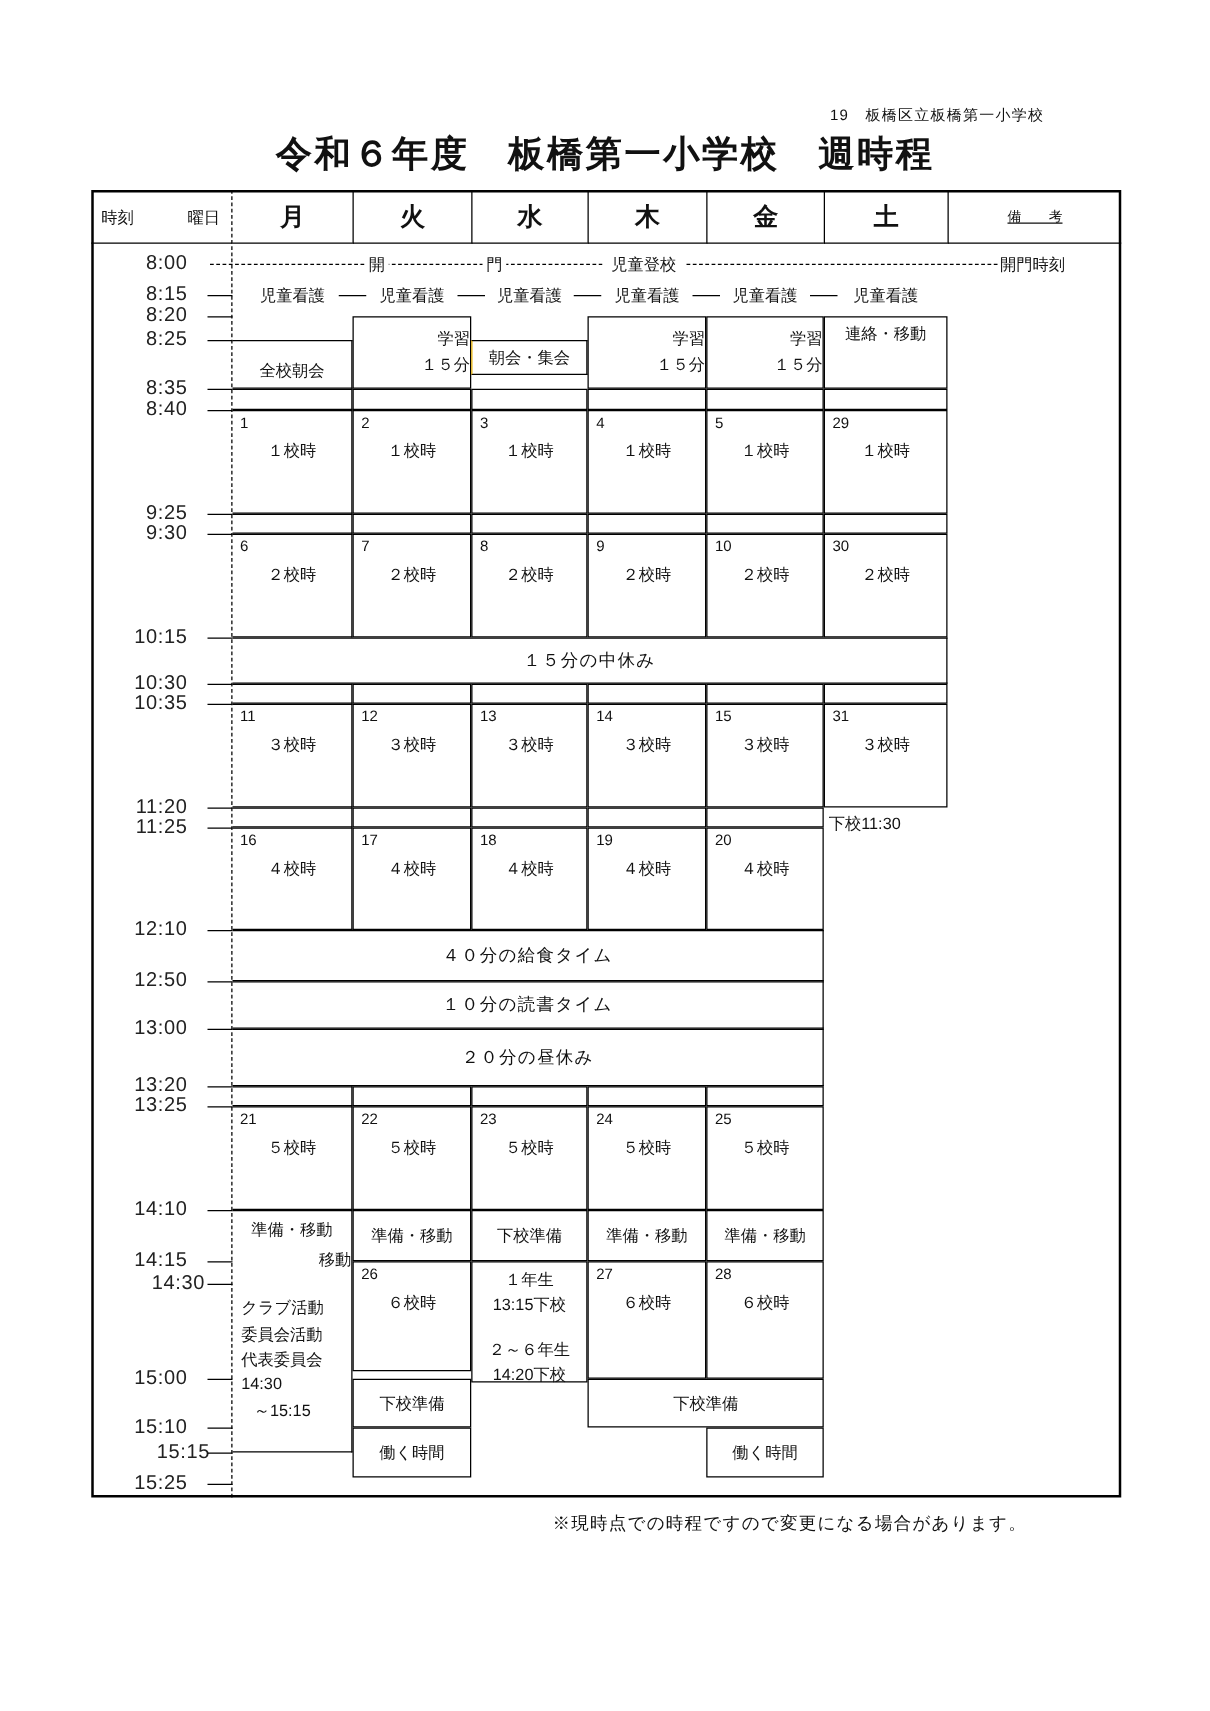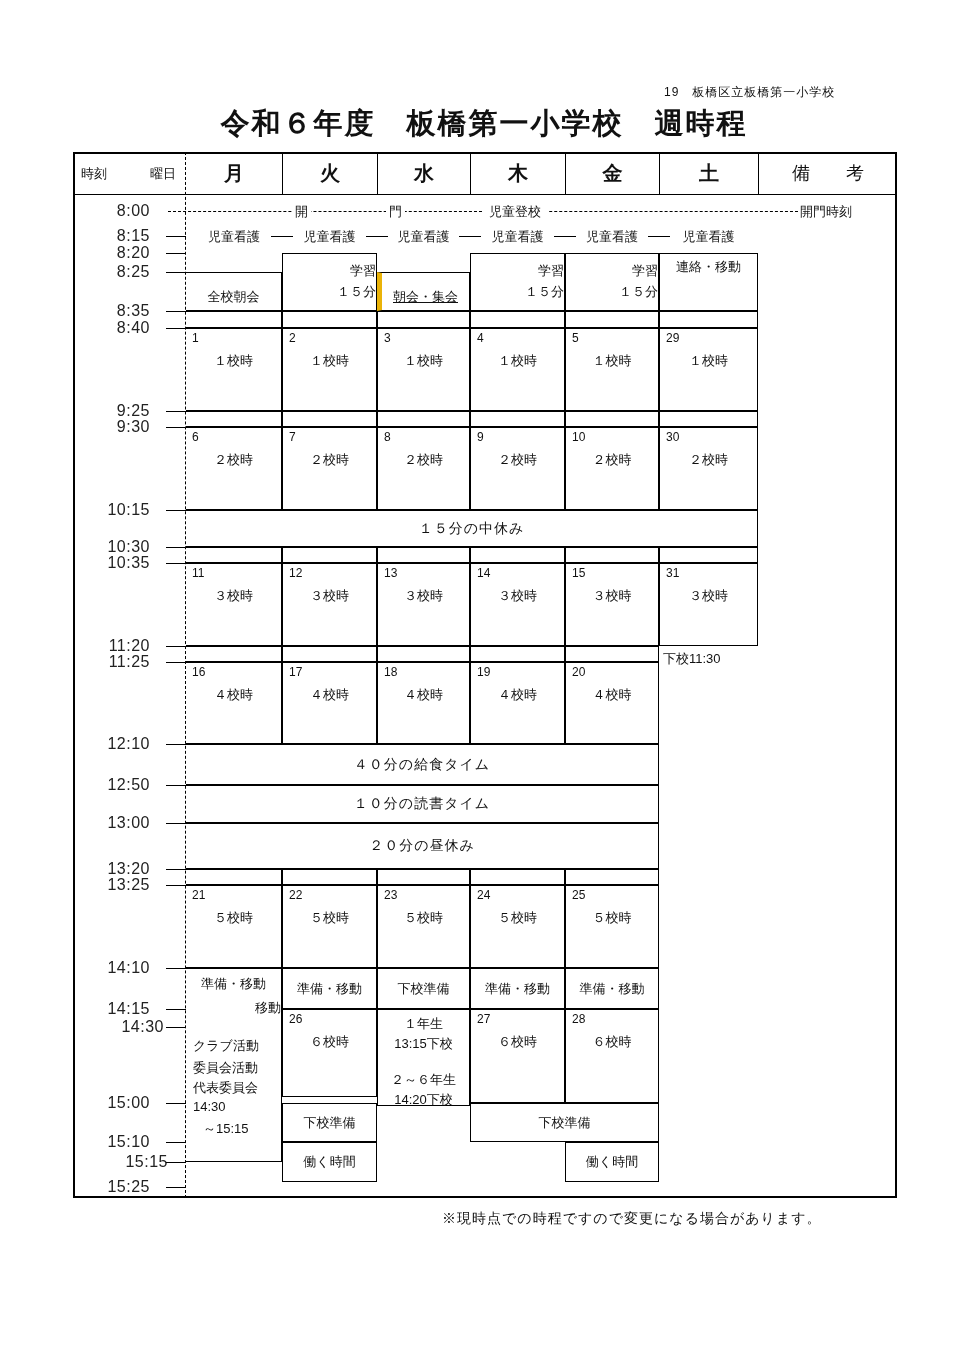--- a/index.html
+++ b/index.html
@@ -46,21 +46,21 @@
   <div class="hcell" style="left:73px;top:152px;width:113px;height:43px;">
     <span class="abs" style="left:8px;top:13px;font-size:13px;">時刻</span>
     <span class="abs" style="right:10px;top:13px;font-size:13px;">曜日</span>
   </div>
   <div class="hcell day" style="left:186px;top:152px;width:96px;height:43px;">月</div>
   <div class="hcell day vln" style="left:282px;top:152px;width:95px;height:43px;">火</div>
   <div class="hcell day vln" style="left:377px;top:152px;width:93px;height:43px;">水</div>
   <div class="hcell day vln" style="left:470px;top:152px;width:95px;height:43px;">木</div>
   <div class="hcell day vln" style="left:565px;top:152px;width:94px;height:43px;">金</div>
   <div class="hcell day vln" style="left:659px;top:152px;width:99px;height:43px;">土</div>
-  <div class="hcell vln ctr" style="left:758px;top:152px;width:139px;height:43px;font-size:18px;">備　　考</div>
+  <div class="hcell vln ctr" style="left:758px;top:152px;width:139px;height:43px;font-size:11px;text-decoration:underline;">備　　考</div>
 
   <div class="tl" style="left:78px;top:202px;">8:00</div>
   <div class="tl" style="left:78px;top:227px;">8:15</div>
   <div class="tl" style="left:78px;top:244px;">8:20</div>
   <div class="tl" style="left:78px;top:263px;">8:25</div>
   <div class="tl" style="left:78px;top:302px;">8:35</div>
   <div class="tl" style="left:78px;top:319px;">8:40</div>
   <div class="tl" style="left:78px;top:402px;">9:25</div>
   <div class="tl" style="left:78px;top:418px;">9:30</div>
   <div class="tl" style="left:78px;top:501px;">10:15</div>
@@ -124,21 +124,21 @@
   <div class="dseg" style="left:554px;top:236px;"></div>
   <div class="dseg" style="left:648px;top:236px;"></div>
 
   <div class="box noleft bot" style="left:186px;top:272px;width:96px;height:39px;">
       <span>全校朝会</span>
     </div>
   <div class="box two" style="left:282px;top:253px;width:95px;height:58px;">
       <span>学習</span>
       <span>１５分</span>
     </div>
-  <div class="box noleft bot" style="left:377px;top:272px;width:93px;height:39px;border-left:5px solid #eab308;text-decoration:underline;">
+  <div class="box noleft bot" style="left:377px;top:272px;width:93px;height:28px;border-left:1px solid #eab308;">
       <span>朝会・集会</span>
     </div>
   <div class="box two" style="left:470px;top:253px;width:95px;height:58px;">
       <span>学習</span>
       <span>１５分</span>
     </div>
   <div class="box two" style="left:565px;top:253px;width:94px;height:58px;">
       <span>学習</span>
       <span>１５分</span>
     </div>

